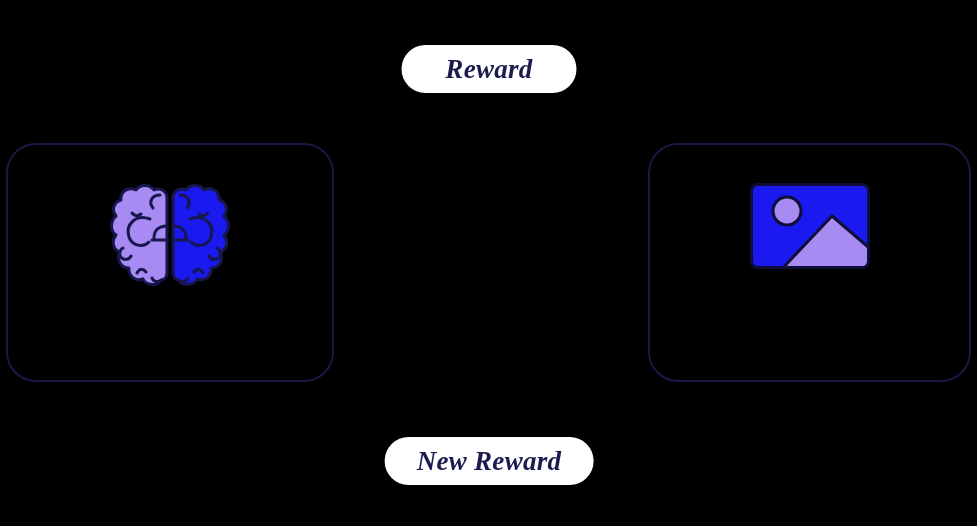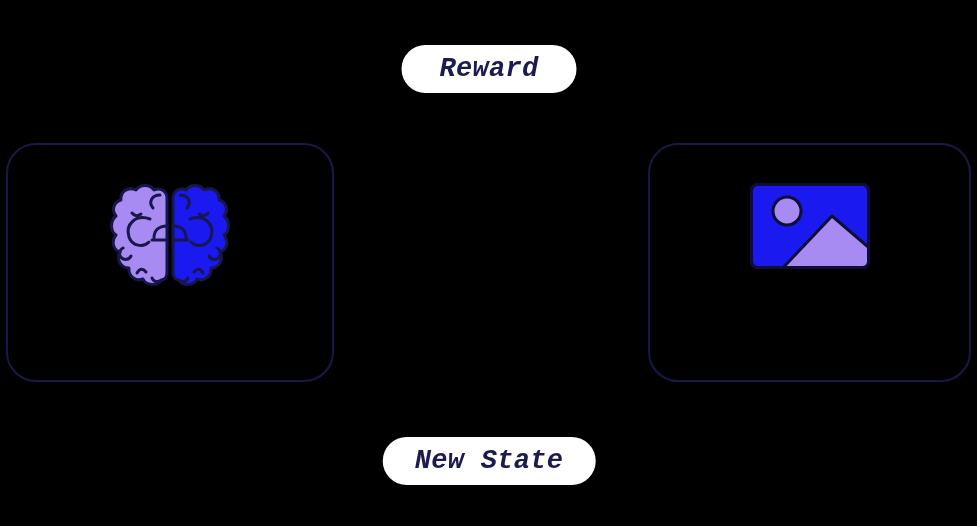--- a/index.html
+++ b/index.html
@@ -6,21 +6,21 @@
     margin: 0;
     padding: 0;
     background: #000;
   }
   .canvas {
     position: relative;
     width: 977px;
     height: 526px;
     background: var(--background, #000000);
     overflow: hidden;
-    font-family: Liberation Mono, monospace;
+    font-family: Liberation Serif, serif;
     border-radius: 15px;
   }
   .pill {
     position: absolute;
     left: 489px;
     transform: translateX(-50%);
     height: 48px;
     box-sizing: border-box;
     padding: 0 32px;
     border-radius: 999px;
@@ -106,15 +106,15 @@
         <rect x="1.5" y="1.5" width="117" height="83" rx="6" fill="var(--icon-blue, #1a1af0)" stroke="var(--image-icon-outline, #0e0e38)" stroke-width="3"></rect>
         <g clip-path="url(#imgclip)">
           <path d="M28,90 L82,33 L124,69 L124,90 Z" fill="var(--icon-purple, #a78bf2)" stroke="var(--image-icon-outline, #0e0e38)" stroke-width="3" stroke-linejoin="round"></path>
         </g>
         <circle cx="37" cy="28" r="14" fill="var(--icon-purple, #a78bf2)" stroke="var(--image-icon-outline, #0e0e38)" stroke-width="3"></circle>
         <rect x="1.5" y="1.5" width="117" height="83" rx="6" fill="none" stroke="var(--image-icon-outline, #0e0e38)" stroke-width="3"></rect>
       </svg>
     </div>
   </div>
 
-  <div class="pill new-state">New State</div>
+  <div class="pill new-state">New Reward</div>
 
 </div>
 
 </body></html>

